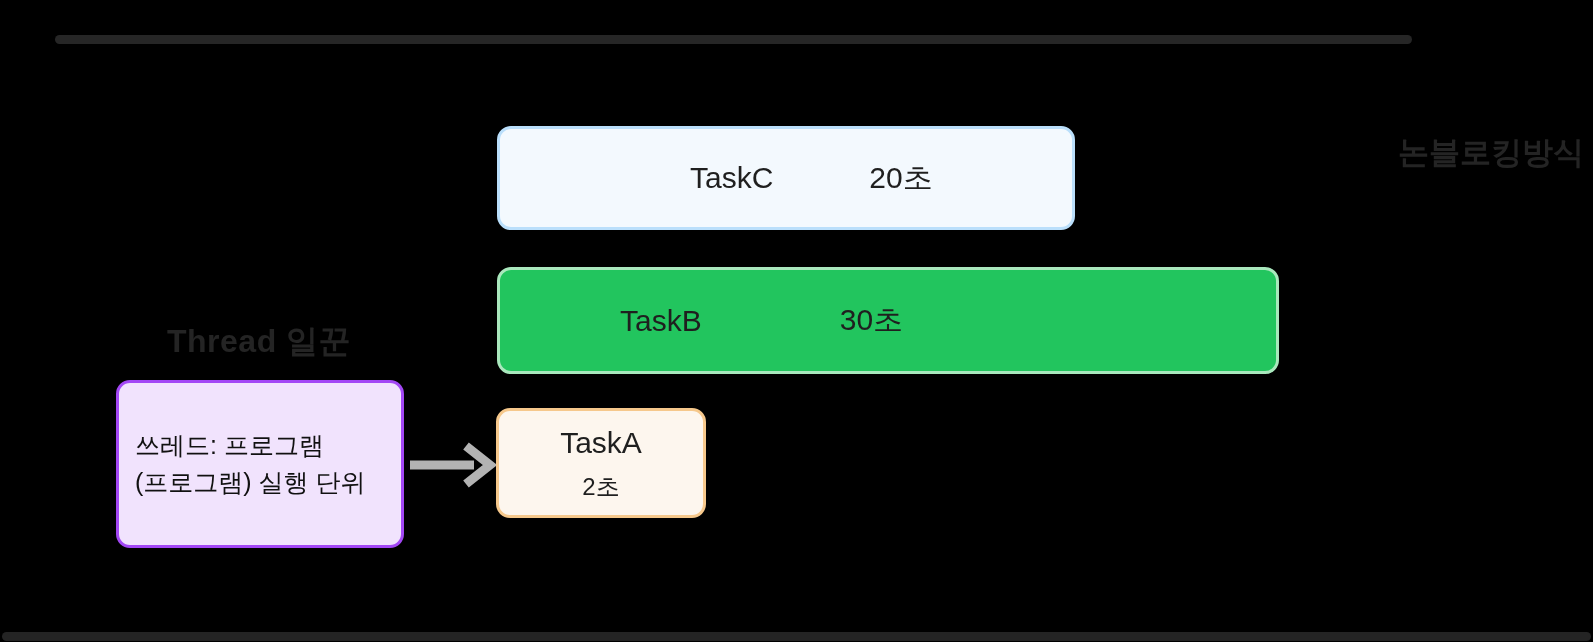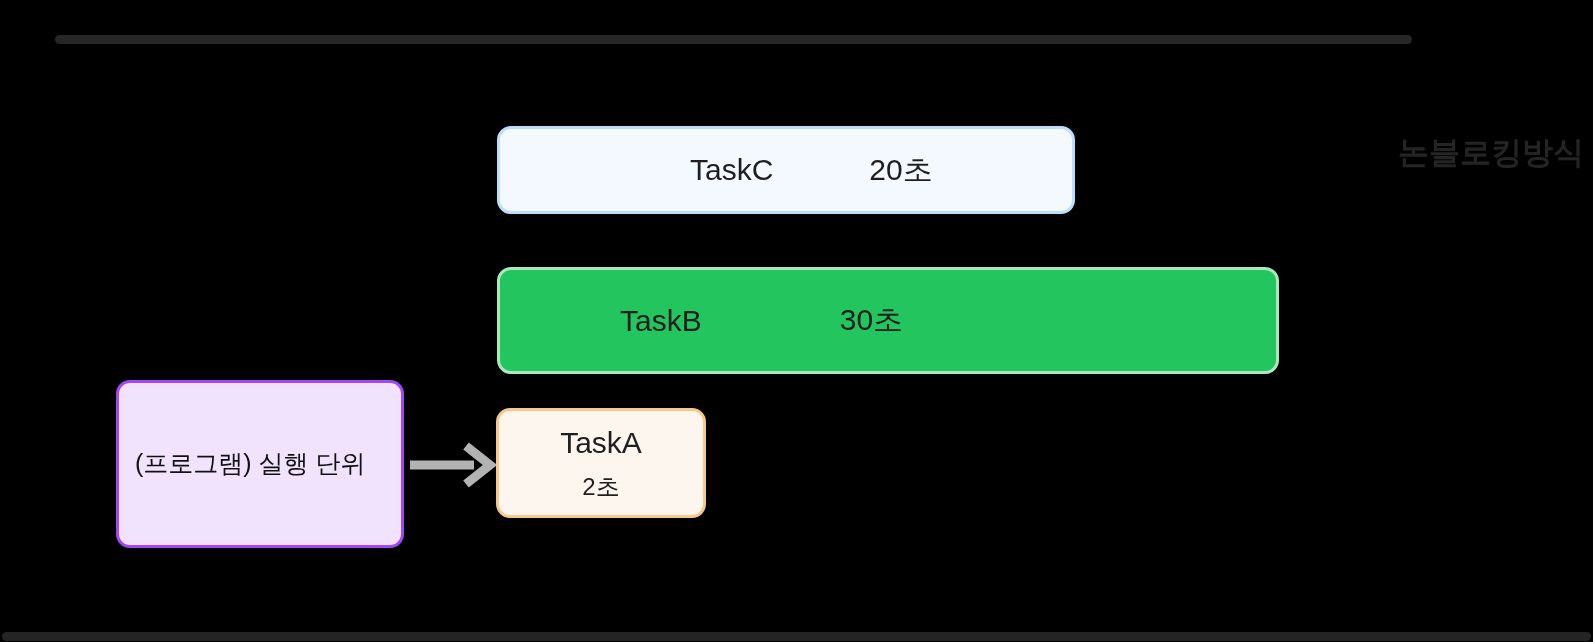--- a/index.html
+++ b/index.html
@@ -48,21 +48,21 @@
     display: flex;
     align-items: center;
     border-radius: 12px;
   }
 
   
   .node-taskc {
     left: 497px;
     top: 126px;
     width: 578px;
-    height: 88px;
+    height: 104px;
     background: #f3f9fe;
     border: 3px solid #badffb;
     border-radius: 14px;
   }
   
   .node-taskb {
     left: 497px;
     top: 267px;
     width: 782px;
     height: 107px;
@@ -185,22 +185,24 @@
     </div>
   </div>
 
   <div class="node node-taskb">
     <div class="row-labels">
       <span class="task-name taskb-name">TaskB</span>
       <span class="task-dur taskb-dur">30초</span>
     </div>
   </div>
 
+  <div class="dark-label label-thread-worker">Thread  일꾼</div>
 
   <div class="node node-thread">
+    <span class="thread-line">쓰레드: 프로그램</span>
     <span class="thread-line">(프로그램) 실행 단위</span>
   </div>
 
   <svg class="arrow" viewBox="0 0 92 54">
     <line x1="2" y1="27" x2="66" y2="27" stroke="#b3b3b3" stroke-width="9" stroke-linecap="butt"></line>
     <polyline points="58,8 82,27 58,46" fill="none" stroke="#b3b3b3" stroke-width="9" stroke-linecap="butt" stroke-linejoin="miter"></polyline>
   </svg>
 
   <div class="node node-taska">
     <span class="taska-name">TaskA</span>

